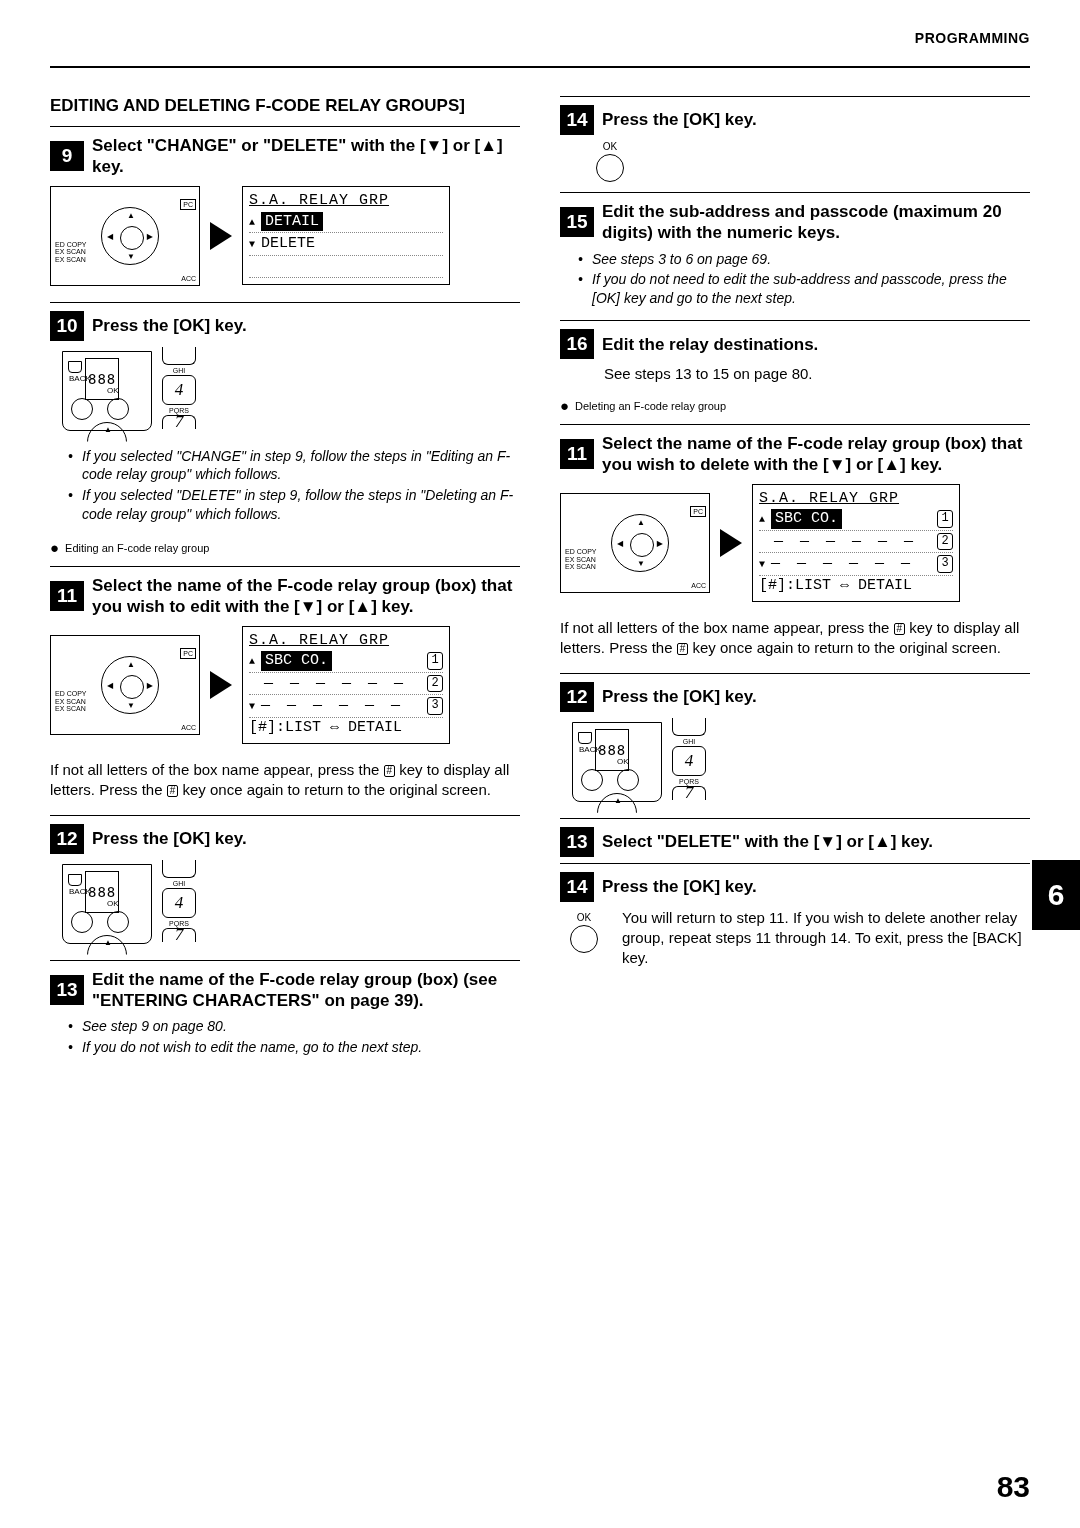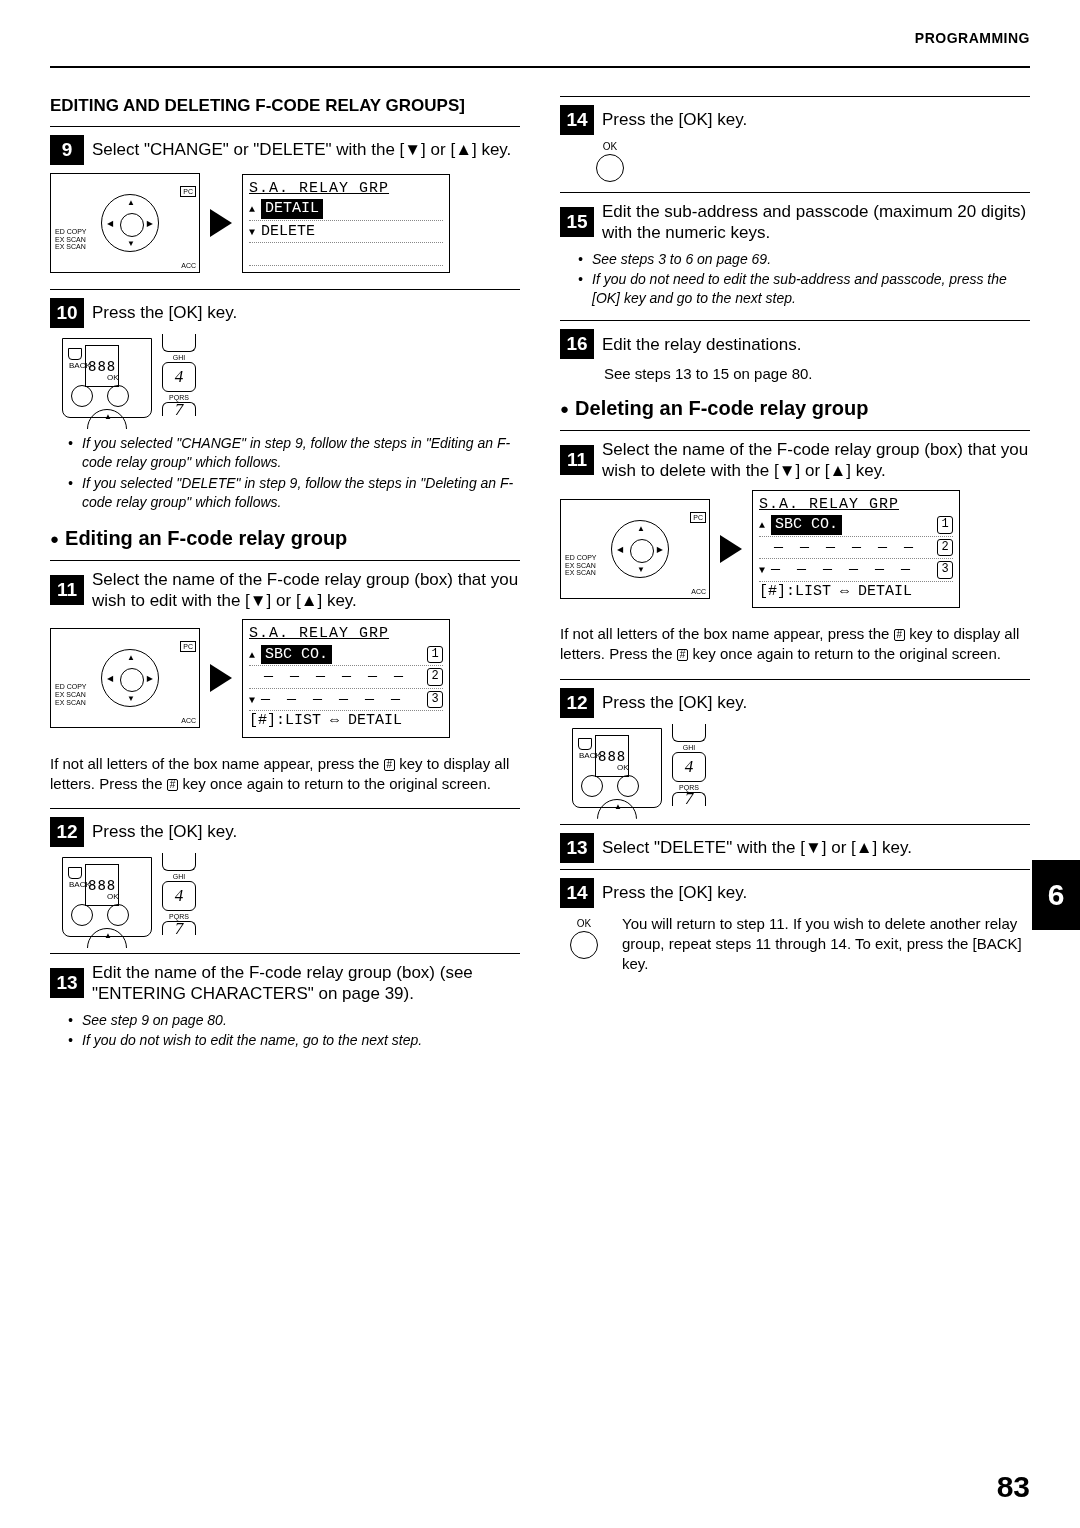--- a/index.html
+++ b/index.html
@@ -35,21 +35,21 @@
     font-weight: bold;
     font-size: 19px;
     width: 34px;
     height: 30px;
     display: flex;
     align-items: center;
     justify-content: center;
     margin-right: 8px;
     flex-shrink: 0;
   }
-  .step-text { font-weight: normal; font-size: 17px; line-height: 1.25; }
+  .step-text { font-weight: bold; font-size: 17px; line-height: 1.25; }
   .illus-row { display: flex; align-items: center; gap: 10px; margin: 8px 0 16px 0; }
   .arrow {
     width: 0; height: 0;
     border-top: 14px solid transparent;
     border-bottom: 14px solid transparent;
     border-left: 22px solid #000;
     flex-shrink: 0;
   }
   .panel-box {
     border: 1.5px solid #000;
@@ -132,21 +132,21 @@
   .arc { position: absolute; left: 24px; top: 70px; width: 40px; height: 40px; border: 1.5px solid #000; border-radius: 50%; clip-path: inset(0 0 50% 0); }
   .arc::after { content: "▲"; position: absolute; left: 16px; top: 2px; font-size: 8px; }
   .keypad-col { position: absolute; left: 100px; top: 0; }
   .key { border: 1.5px solid #000; border-radius: 6px; width: 34px; height: 30px; font-style: italic; font-family: Georgia, serif; font-size: 17px; display: flex; align-items: center; justify-content: center; margin-bottom: 2px; }
   .key-lbl { font-size: 7px; text-align: center; margin-bottom: 1px; }
   .key.partial { height: 18px; border-top-left-radius: 0; border-top-right-radius: 0; border-top: none; }
   .key.partial-bottom { height: 14px; border-bottom: none; border-bottom-left-radius: 0; border-bottom-right-radius: 0; }
   .bullets { font-size: 14px; padding-left: 22px; margin-bottom: 12px; line-height: 1.35; }
   .bullets li { list-style: none; position: relative; padding-left: 10px; margin-bottom: 2px; font-style: italic; }
   .bullets li::before { content: "•"; position: absolute; left: -4px; }
-  .dot-heading { display: flex; align-items: center; gap: 6px; font-weight: bold; font-size: 20px; margin: 15px 0 10px 0; }
+  .dot-heading { display: flex; align-items: center; gap: 6px; font-weight: normal; font-size: 11px; margin: 15px 0 10px 0; }
   .dot-heading::before { content: "●"; font-size: 15px; }
   .body-text { font-size: 15px; line-height: 1.35; margin-bottom: 14px; }
   .hash { display: inline-block; border: 1px solid #000; border-radius: 2px; font-size: 10px; padding: 0 2px; line-height: 1; vertical-align: 1px; }
   .ok-only {
     width: 40px;
     text-align: center;
     margin: 4px 0 10px 30px;
     font-size: 10px;
   }
   .ok-only .circ2 { width: 28px; height: 28px; border: 1.5px solid #000; border-radius: 50%; margin: 2px auto 0 auto; }

